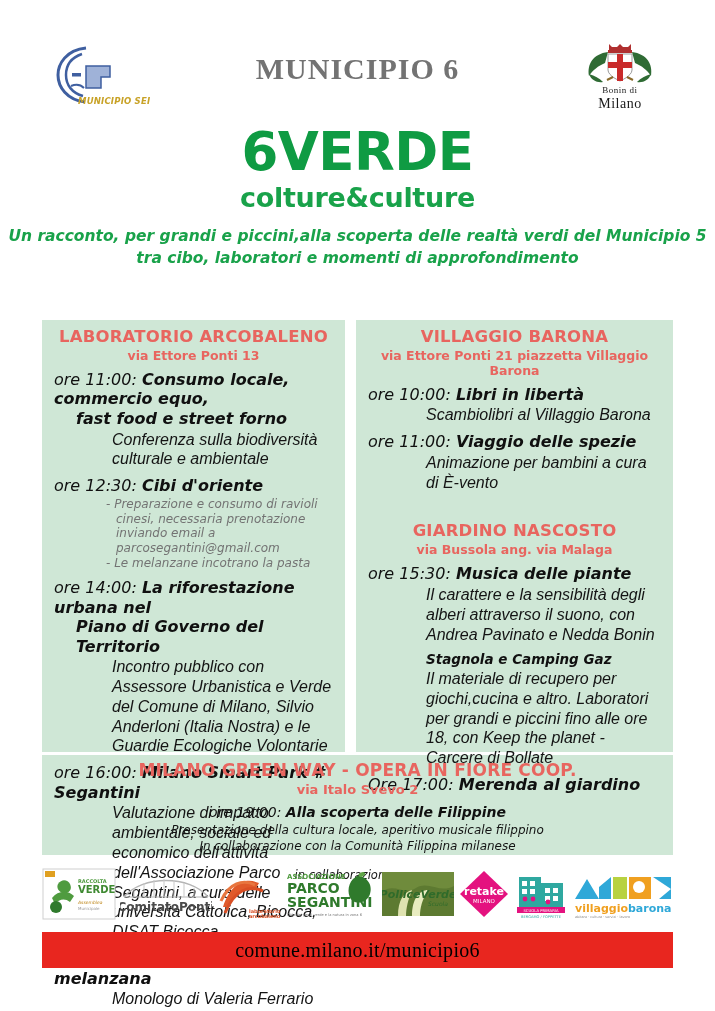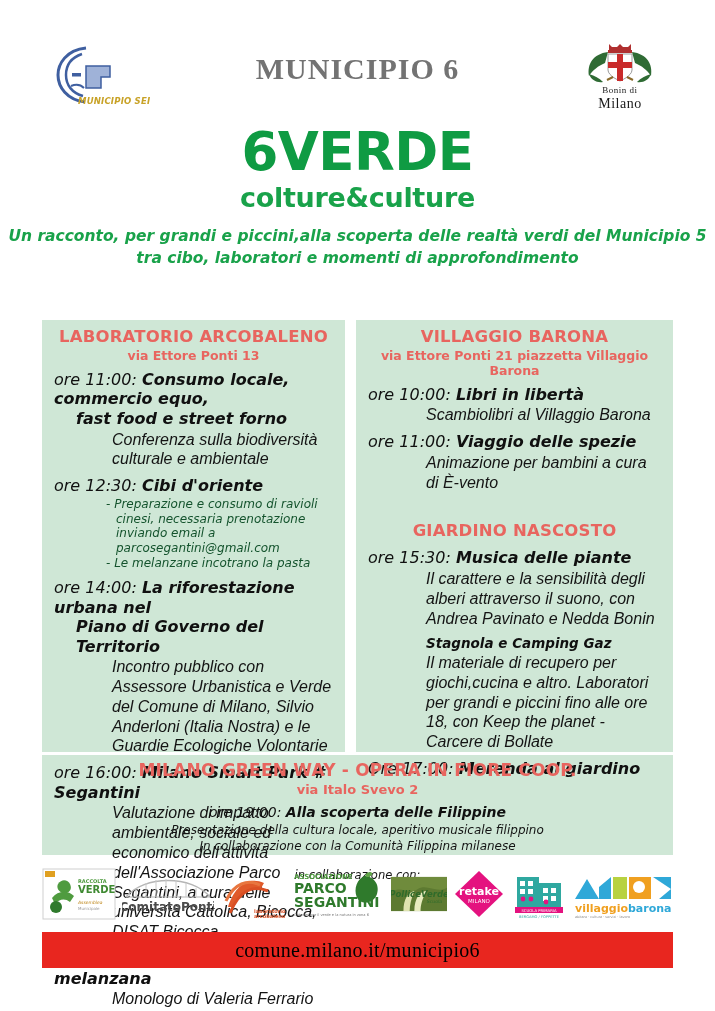--- a/index.html
+++ b/index.html
@@ -187,21 +187,21 @@
     font-size: 16px;
     color: #141414;
     line-height: 1.24;
     margin-left: 58px;
     margin-top: 1px;
   }
   .ev-bullets {
     font-family: "DejaVu Sans", sans-serif;
     font-style: italic;
     font-size: 12px;
-    color: #14532d;
+    color: #737373;
     line-height: 1.24;
     margin-left: 52px;
     margin-top: 1px;
   }
   .ev-bullets .b { display: block; padding-left: 10px; text-indent: -10px; }
   .ev-title-only {
     font-family: "DejaVu Sans", sans-serif;
     font-style: italic;
     font-weight: bold;
     font-size: 13.5px;
@@ -420,20 +420,21 @@
       <div class="ev">
         <div class="ev-head">
           <span class="t">ore 11:00:</span>
           <span class="n">Viaggio delle spezie</span>
         </div>
         <div class="ev-sub">Animazione per bambini a cura di È-vento</div>
       </div>
 
       <div class="venue spaced">
         <div class="venue-name">GIARDINO NASCOSTO</div>
+        <div class="venue-addr">via Bussola ang. via Malaga</div>
       </div>
 
       <div class="ev">
         <div class="ev-head">
           <span class="t">ore 15:30:</span>
           <span class="n">Musica delle piante</span>
         </div>
         <div class="ev-sub">Il carattere e la sensibilità degli alberi attraverso il suono, con Andrea Pavinato e Nedda Bonin</div>
       </div>
 
@@ -513,21 +514,21 @@
     <svg width="94" height="50" viewBox="0 0 94 50">
       <text x="2" y="10" font-family="DejaVu Sans, sans-serif" font-size="7" font-weight="bold" fill="#4f9b3f">ASSOCIAZIONE</text>
       <text x="2" y="24" font-family="DejaVu Sans, sans-serif" font-size="14" font-weight="bold" fill="#2f7a2c">PARCO</text>
       <text x="2" y="38" font-family="DejaVu Sans, sans-serif" font-size="14" font-weight="bold" fill="#2f7a2c">SEGANTINI</text>
       <path d="M72 7 c10 0 16 9 13 18 c-2 7 -11 11 -17 7 c-6 -4 -6 -16 0 -22 z" fill="#2f7a2c"></path>
       <path d="M73 6 c2 -3 6 -4 7 -2 c1 2 -2 4 -5 4 z" fill="#5fa547"></path>
       <text x="2" y="47" font-family="DejaVu Sans, sans-serif" font-size="3.6" fill="#7a7a7a">Cittadini per il verde e la natura in zona 6</text>
     </svg>
   </div>
 
-  <div class="logo" style="width:56px;">
+  <div class="logo" style="width:72px;">
     <svg width="72" height="44" viewBox="0 0 72 44">
       <rect x="0" y="0" width="72" height="44" fill="#6f8b3c"></rect>
       <path d="M0 20 C12 10, 22 24, 34 16 C46 8, 58 22, 72 14 L72 44 L0 44 Z" fill="#5d7a31"></path>
       <path d="M16 44 C16 28, 22 20, 30 18 C26 28, 24 36, 24 44 Z" fill="#dfe3b0"></path>
       <path d="M30 44 C30 26, 38 18, 46 18 C40 28, 38 36, 38 44 Z" fill="#e8ecc0"></path>
       <text x="36" y="26" text-anchor="middle" font-family="DejaVu Sans, sans-serif" font-size="11" font-style="italic" font-weight="bold" fill="#2f6b2a">PolliceVerde</text>
       <text x="46" y="34" font-family="DejaVu Sans, sans-serif" font-size="6" font-style="italic" fill="#2f6b2a">Scuola</text>
     </svg>
   </div>
 

